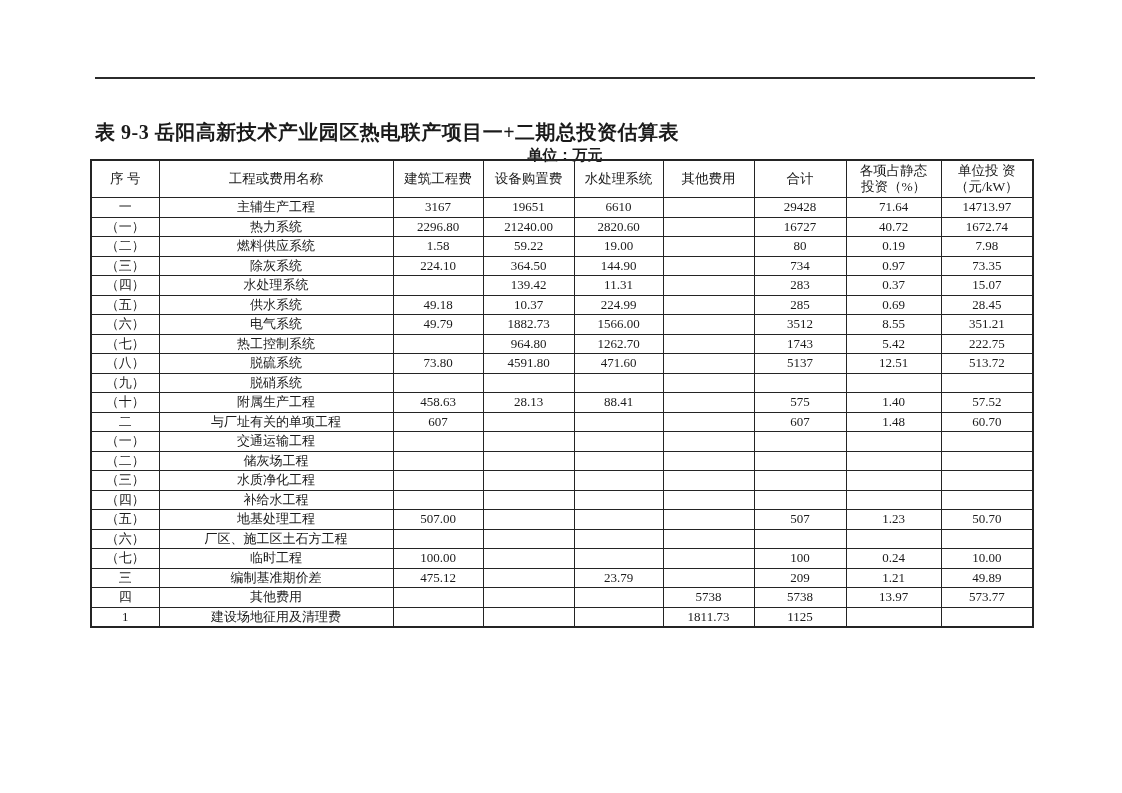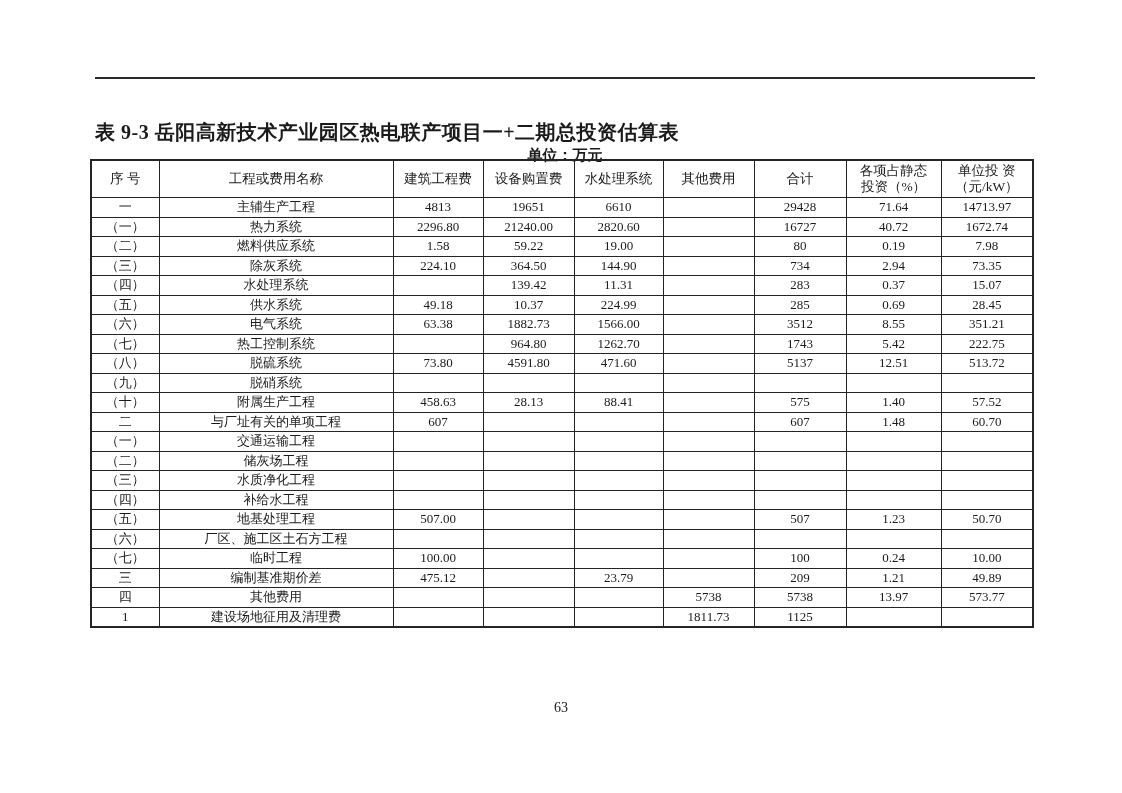--- a/index.html
+++ b/index.html
@@ -131,21 +131,21 @@
         <th>各项占静态
 投资（%）</th>
         <th>单位投  资
 （元/kW）</th>
       </tr>
     </thead>
     <tbody id="table-body">
         <tr>
           <td>一</td>
           <td>主辅生产工程</td>
-          <td>4813</td>
+          <td>3167</td>
           <td>19651</td>
           <td>6610</td>
           <td></td>
           <td>29428</td>
           <td>71.64</td>
           <td>14713.97</td>
         </tr>
         <tr>
           <td>（一）</td>
           <td>热力系统</td>
@@ -169,21 +169,21 @@
           <td>7.98</td>
         </tr>
         <tr>
           <td>（三）</td>
           <td>除灰系统</td>
           <td>224.10</td>
           <td>364.50</td>
           <td>144.90</td>
           <td></td>
           <td>734</td>
-          <td>2.94</td>
+          <td>0.97</td>
           <td>73.35</td>
         </tr>
         <tr>
           <td>（四）</td>
           <td>水处理系统</td>
           <td></td>
           <td>139.42</td>
           <td>11.31</td>
           <td></td>
           <td>283</td>
@@ -197,21 +197,21 @@
           <td>10.37</td>
           <td>224.99</td>
           <td></td>
           <td>285</td>
           <td>0.69</td>
           <td>28.45</td>
         </tr>
         <tr>
           <td>（六）</td>
           <td>电气系统</td>
-          <td>63.38</td>
+          <td>49.79</td>
           <td>1882.73</td>
           <td>1566.00</td>
           <td></td>
           <td>3512</td>
           <td>8.55</td>
           <td>351.21</td>
         </tr>
         <tr>
           <td>（七）</td>
           <td>热工控制系统</td>
@@ -373,15 +373,14 @@
           <td></td>
           <td></td>
           <td>1811.73</td>
           <td>1125</td>
           <td></td>
           <td></td>
         </tr>
       </tbody>
   </table>
 
-  <div class="page-number">63</div>
 
 </div>
 
 </body></html>

